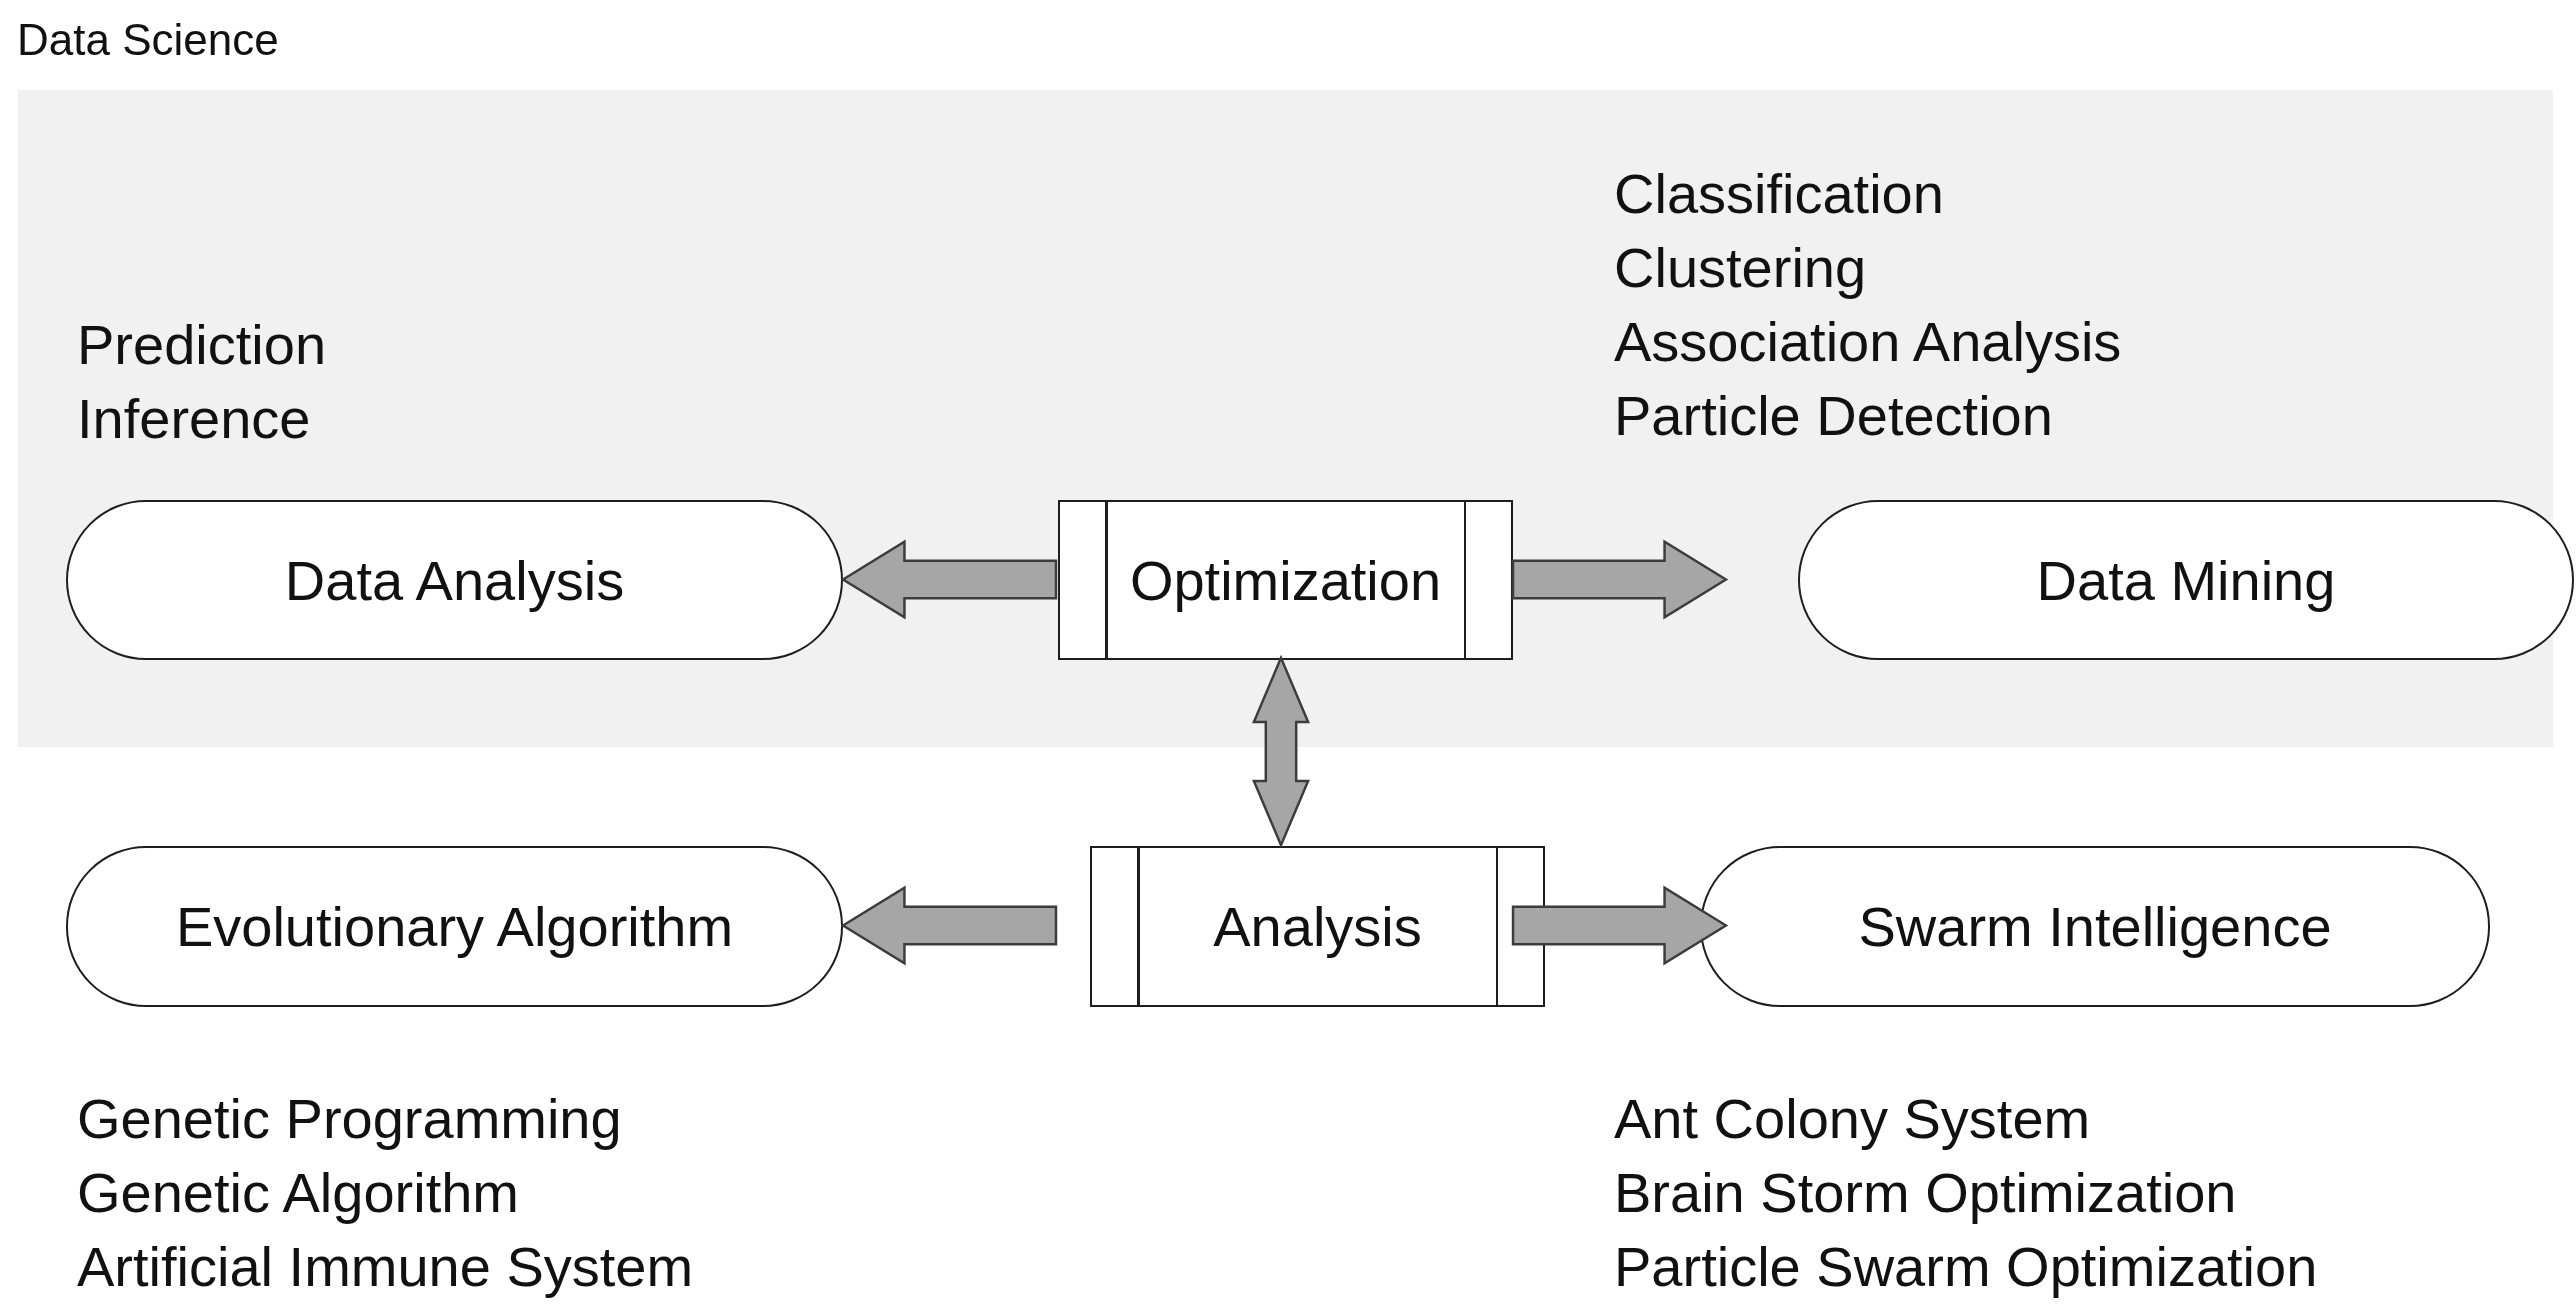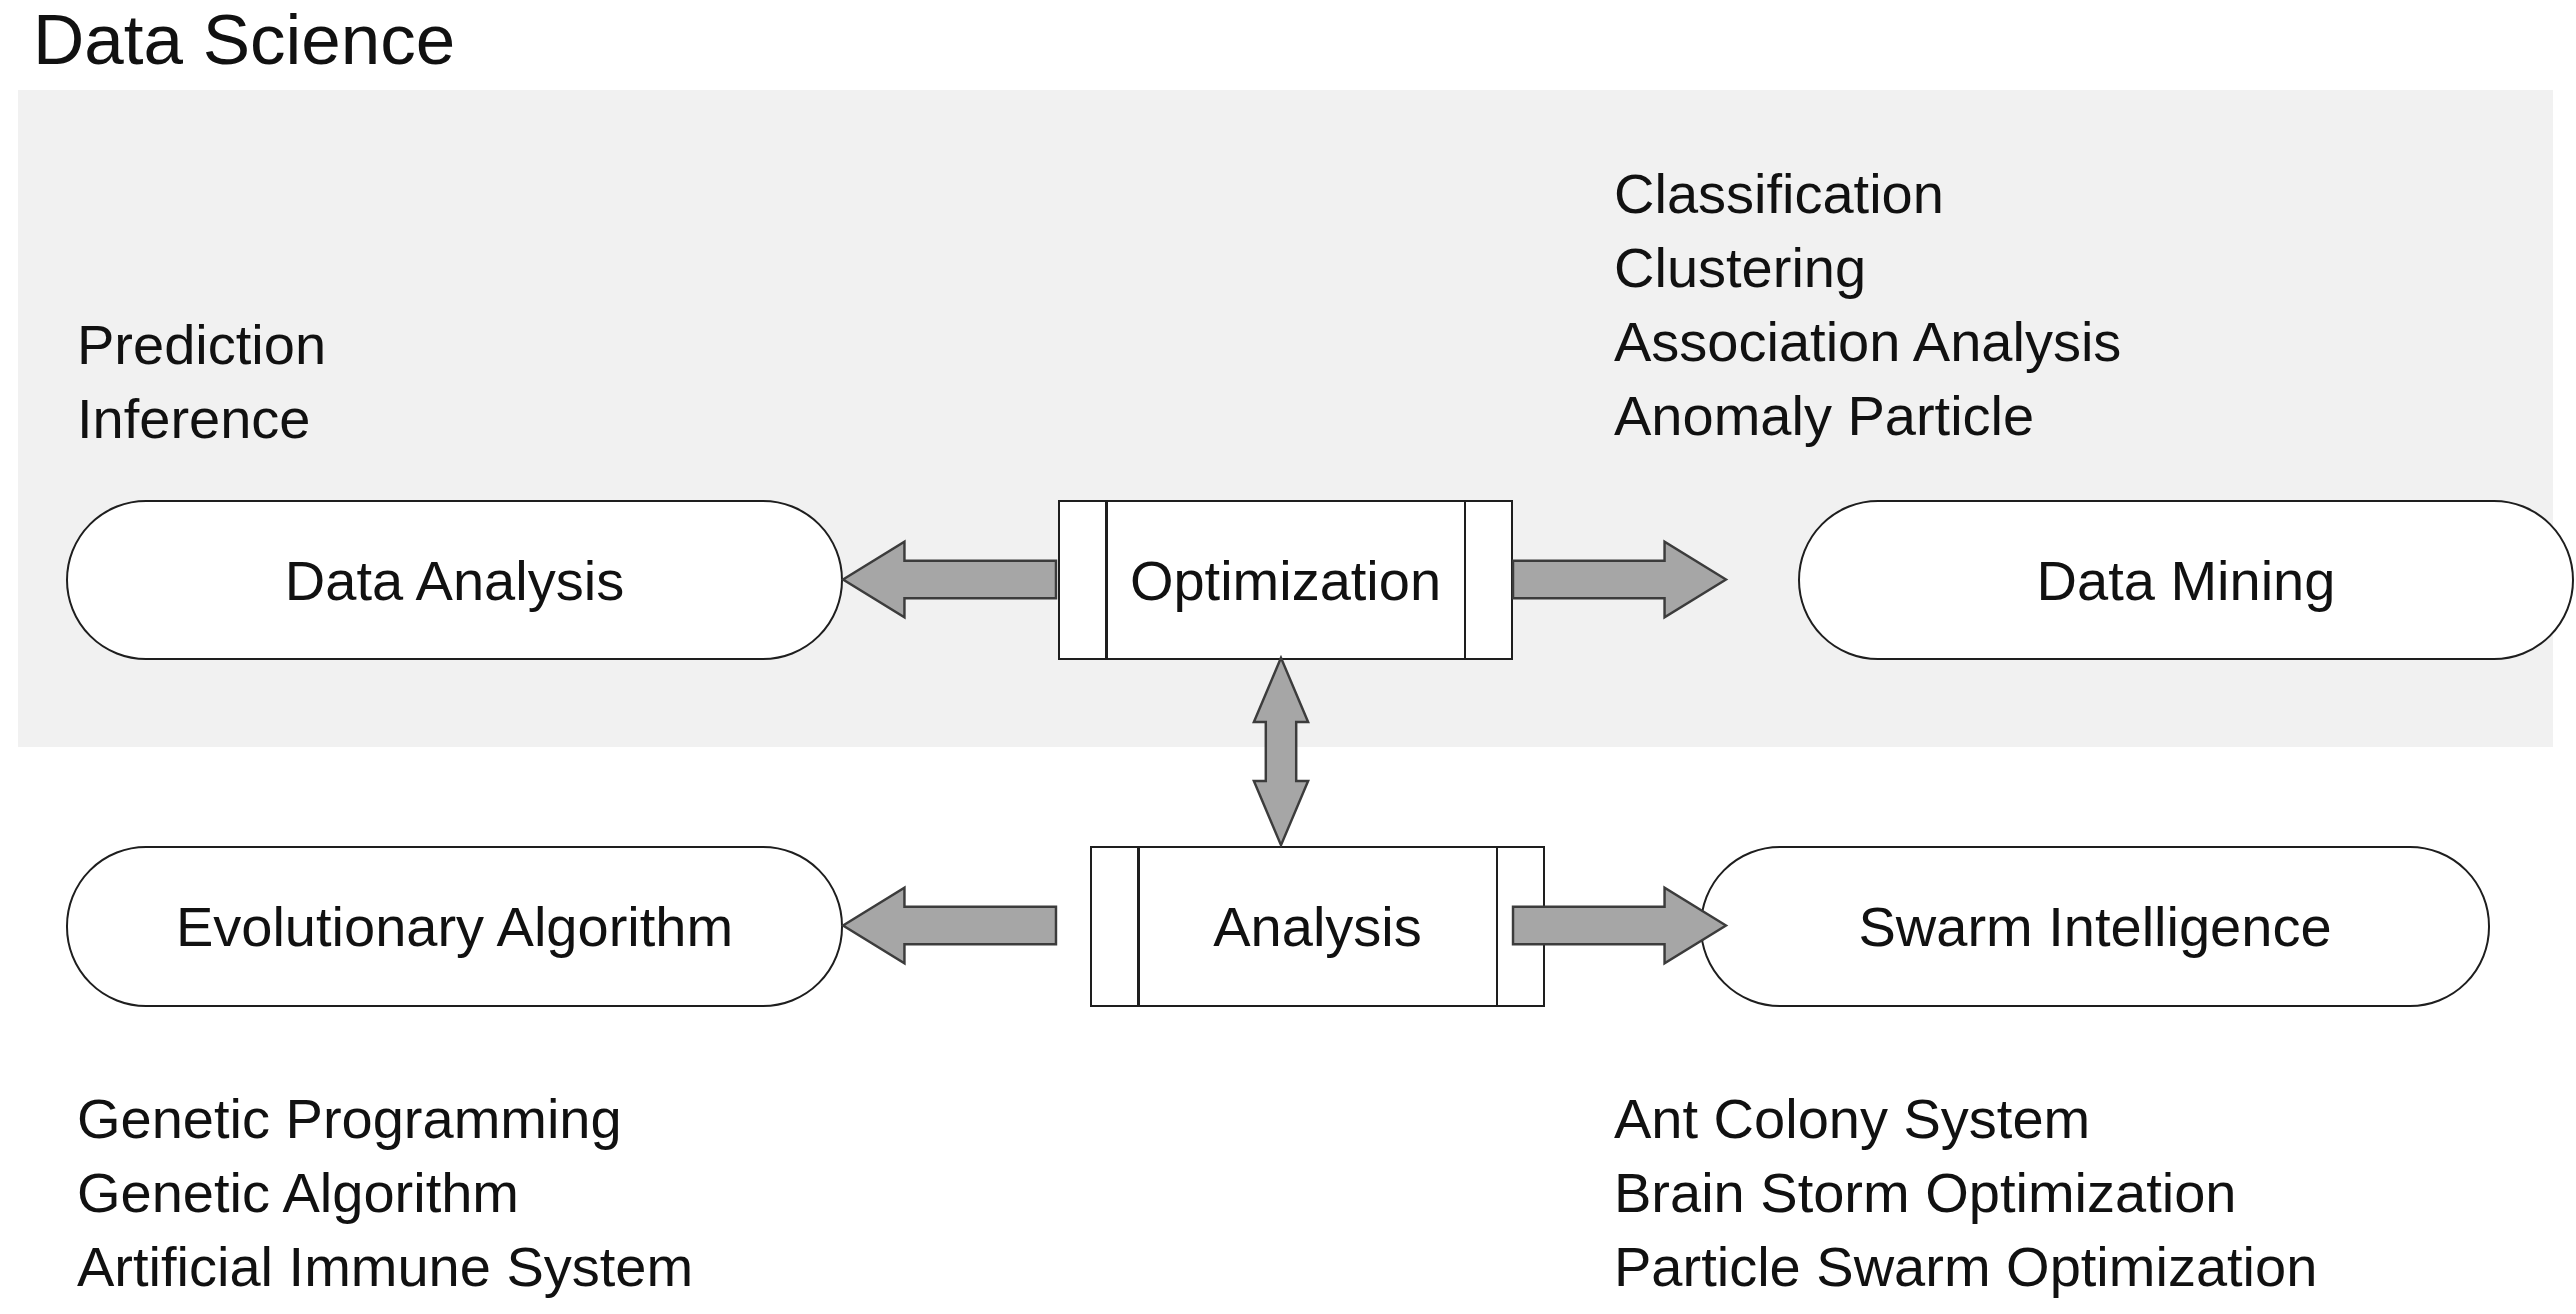--- a/index.html
+++ b/index.html
@@ -19,22 +19,22 @@
     color:var(--text);
     position:relative;
     overflow:hidden;
   }
   .canvas{position:absolute;inset:0;}
   .band{
     position:absolute;left:18px;top:90px;width:2535px;height:657px;
     background:var(--band-bg);
   }
   .title{
-    position:absolute;left:33px;top:3.3px;
-    font-size:71px;line-height:74px;white-space:nowrap;
+    position:absolute;left:17px;top:3.3px;
+    font-size:44px;line-height:74px;white-space:nowrap;
   }
   .note{
     position:absolute;
     font-size:56px;line-height:74px;
     white-space:pre-line;
   }
   .note.top-left{left:77px;top:308px;}
   .note.top-right{left:1614px;top:157px;}
   .note.bottom-left{left:77px;top:1082px;}
   .note.bottom-right{left:1614px;top:1082px;}
@@ -77,21 +77,21 @@
   <div class="band"></div>
 
   <div class="title">Data Science</div>
 
   <div class="note top-left">Prediction
 Inference</div>
 
   <div class="note top-right">Classification
 Clustering
 Association Analysis
-Anomaly Particle</div>
+Particle Detection</div>
 
   <div class="note bottom-left">Genetic Programming
 Genetic Algorithm
 Artificial Immune System</div>
 
   <div class="note bottom-right">Ant Colony System
 Brain Storm Optimization
 Particle Swarm Optimization</div>
 
   <div class="node rounded row1 data-analysis">

